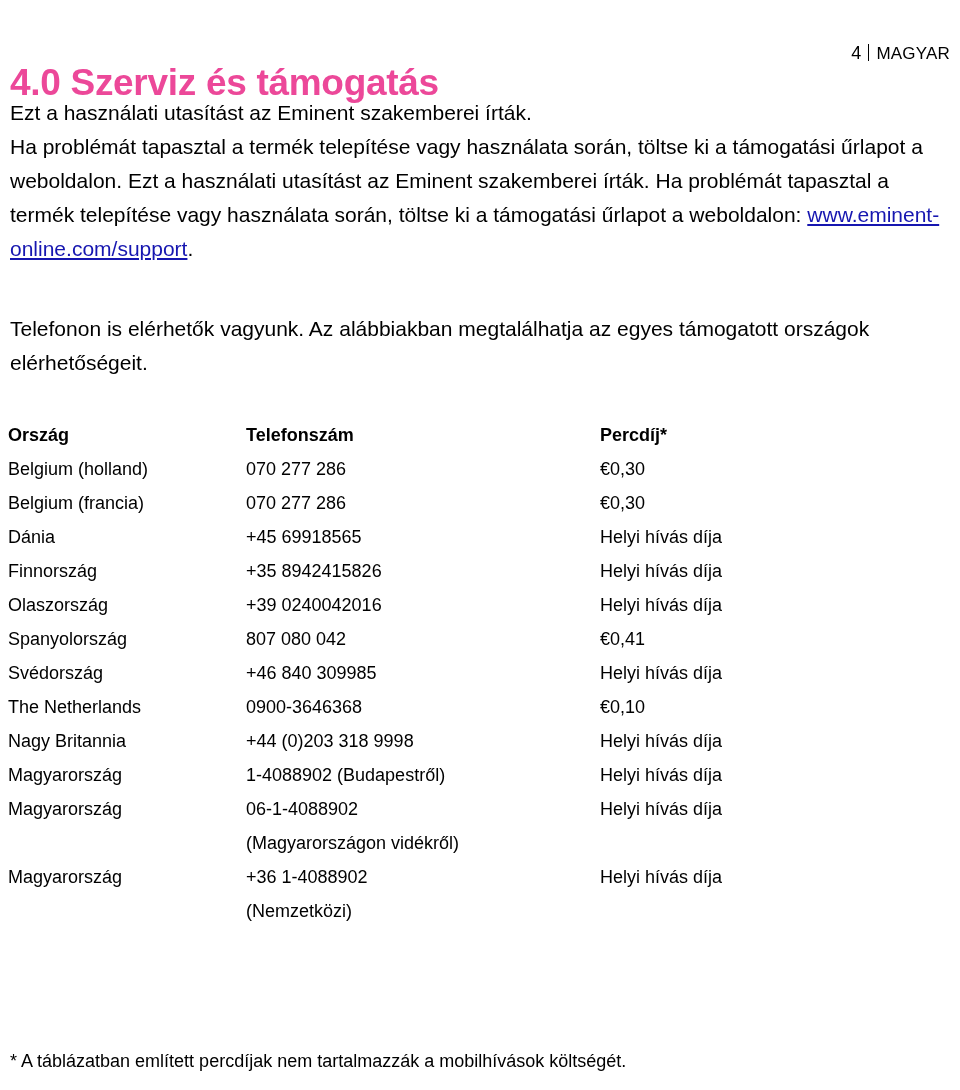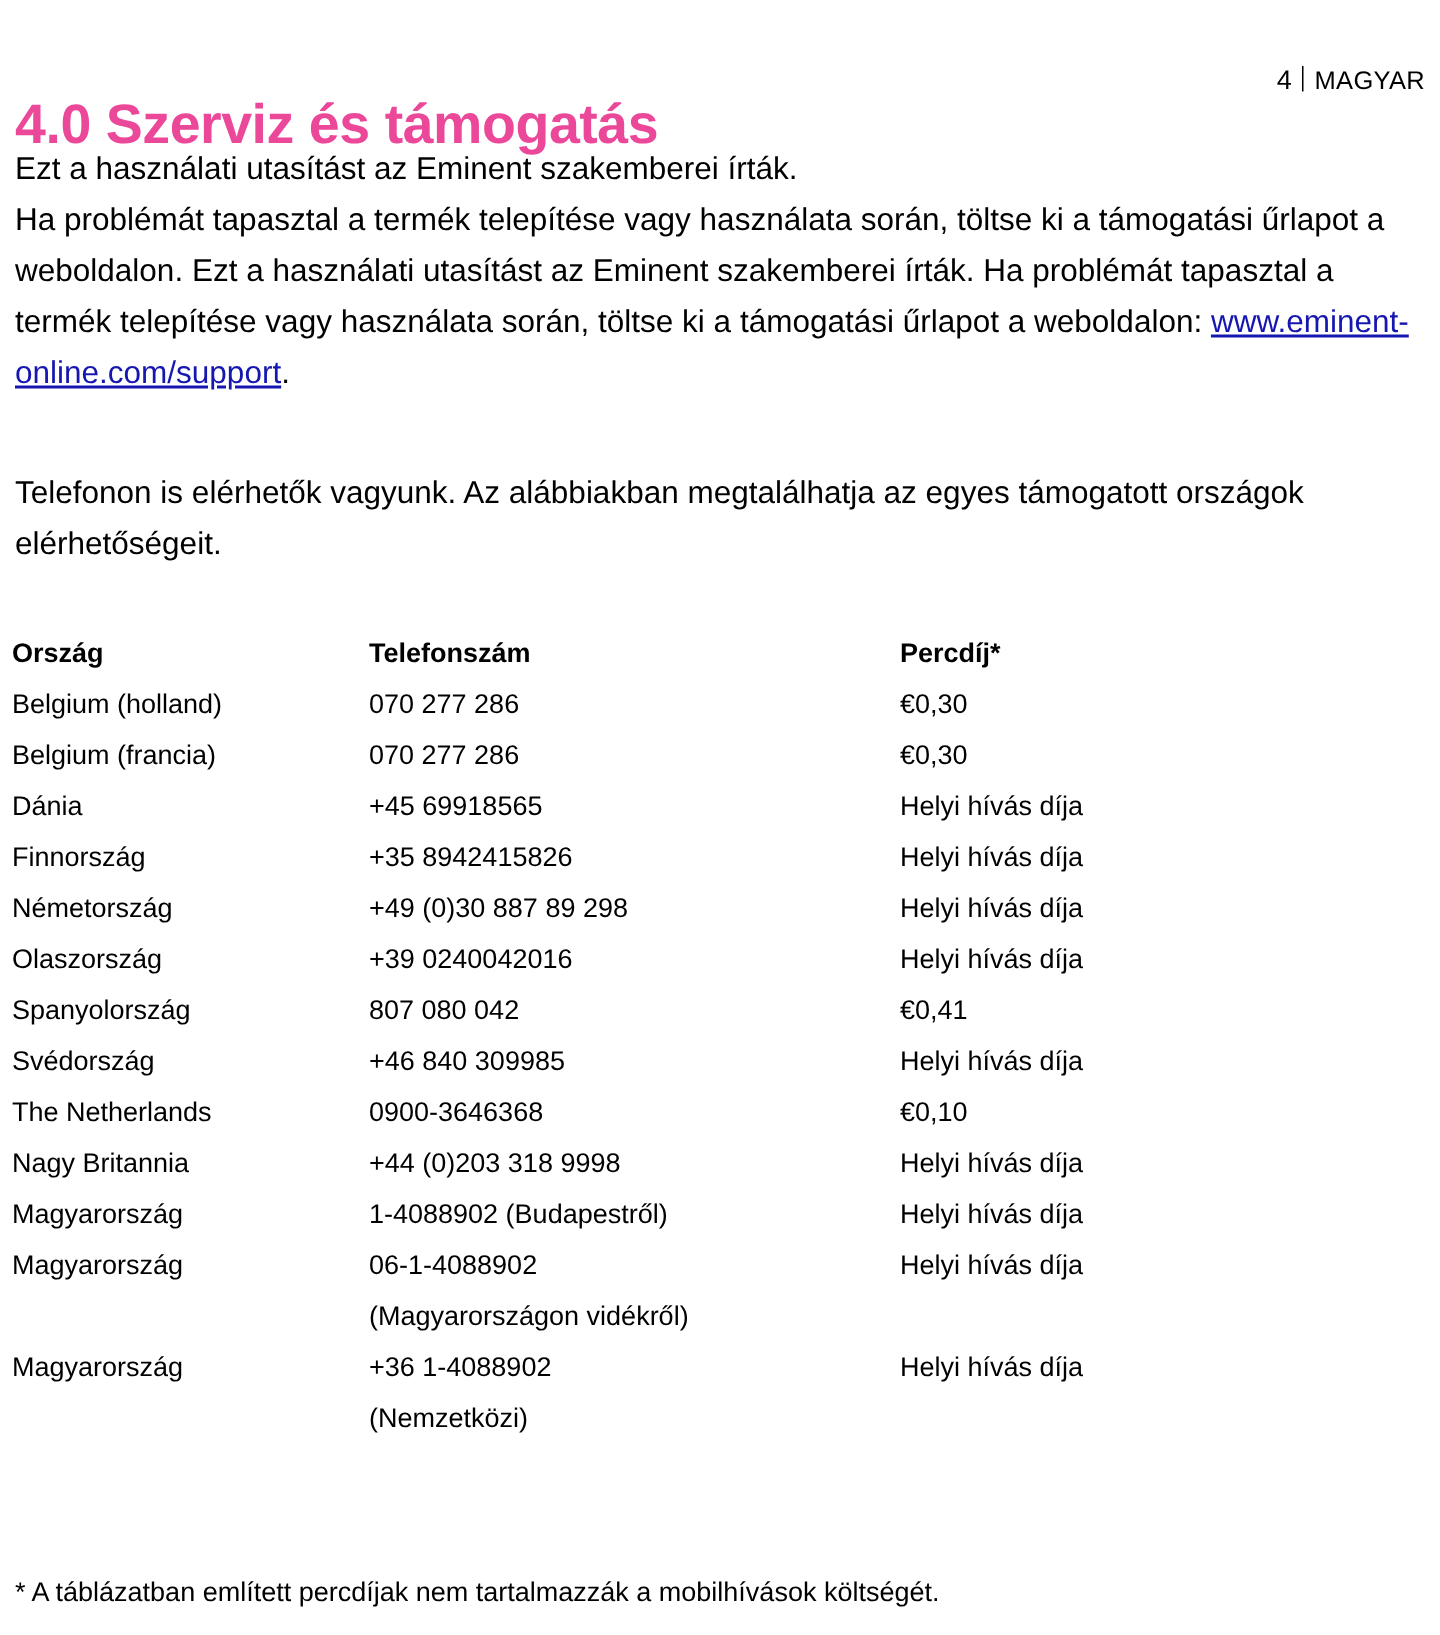--- a/index.html
+++ b/index.html
@@ -175,27 +175,20 @@
           <td class="col-rate">Helyi hívás díja</td>
         </tr>
         <tr>
           <td class="col-country">Finnország</td>
           <td class="col-phone">
             <span class="sub-line">+35 8942415826</span>
           </td>
           <td class="col-rate">Helyi hívás díja</td>
         </tr>
         <tr>
-          <td class="col-country">Németország</td>
-          <td class="col-phone">
-            <span class="sub-line">+49 (0)30 887 89 298</span>
-          </td>
-          <td class="col-rate">Helyi hívás díja</td>
-        </tr>
-        <tr>
           <td class="col-country">Olaszország</td>
           <td class="col-phone">
             <span class="sub-line">+39 0240042016</span>
           </td>
           <td class="col-rate">Helyi hívás díja</td>
         </tr>
         <tr>
           <td class="col-country">Spanyolország</td>
           <td class="col-phone">
             <span class="sub-line">807 080 042</span>

